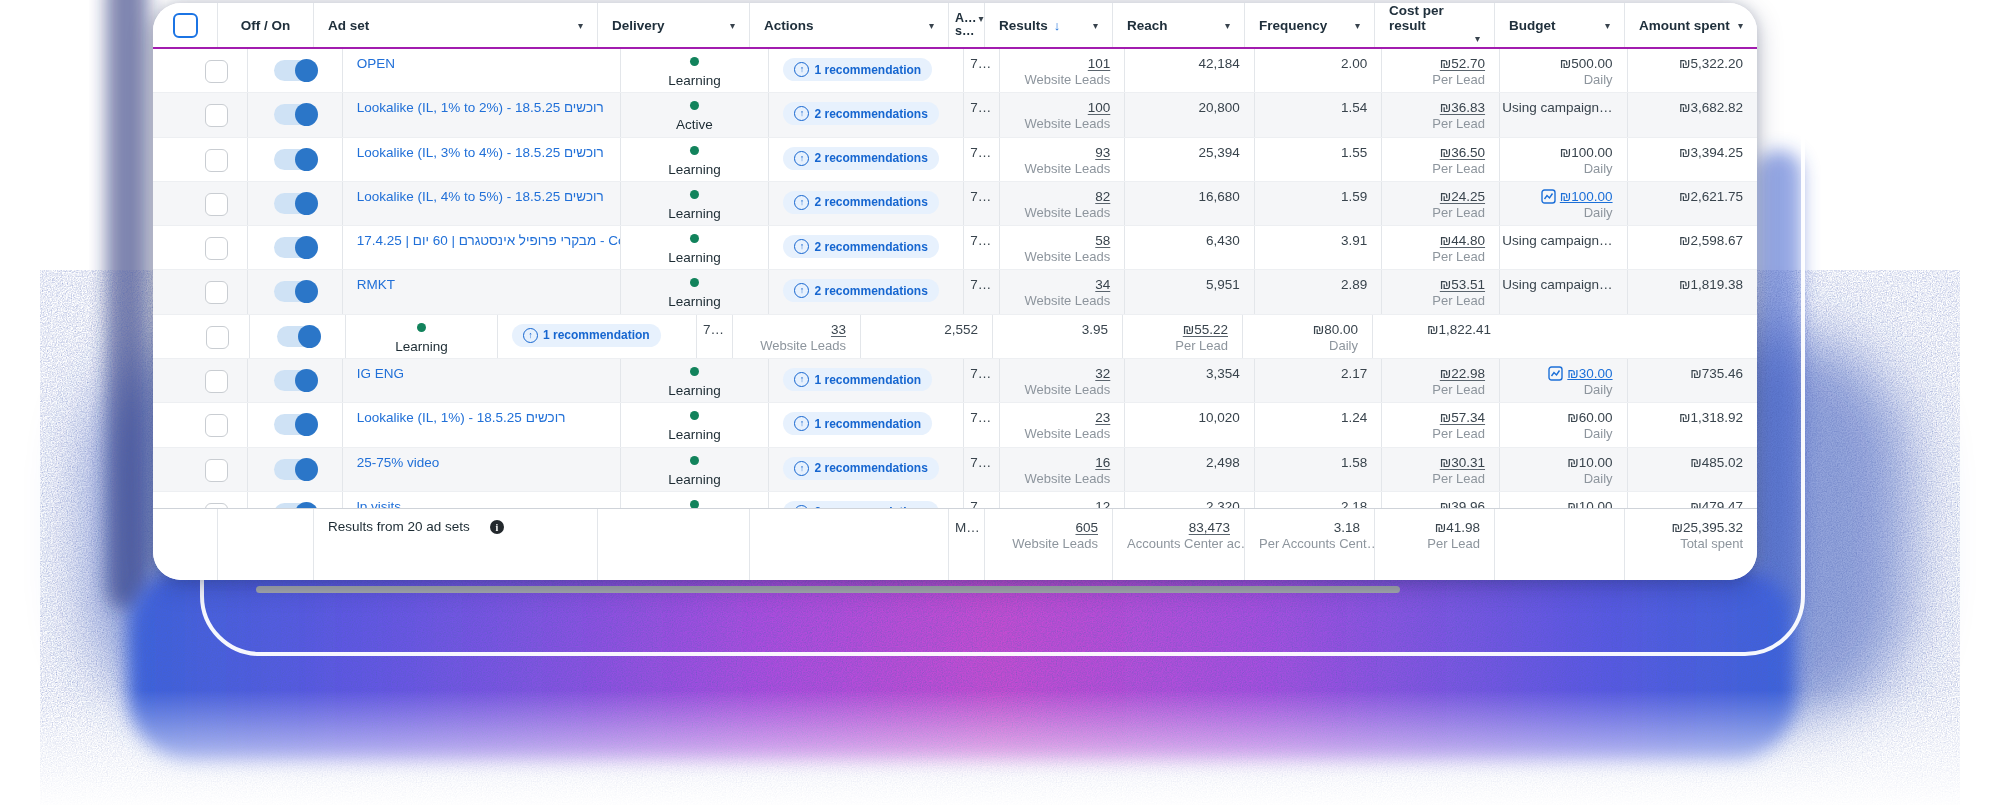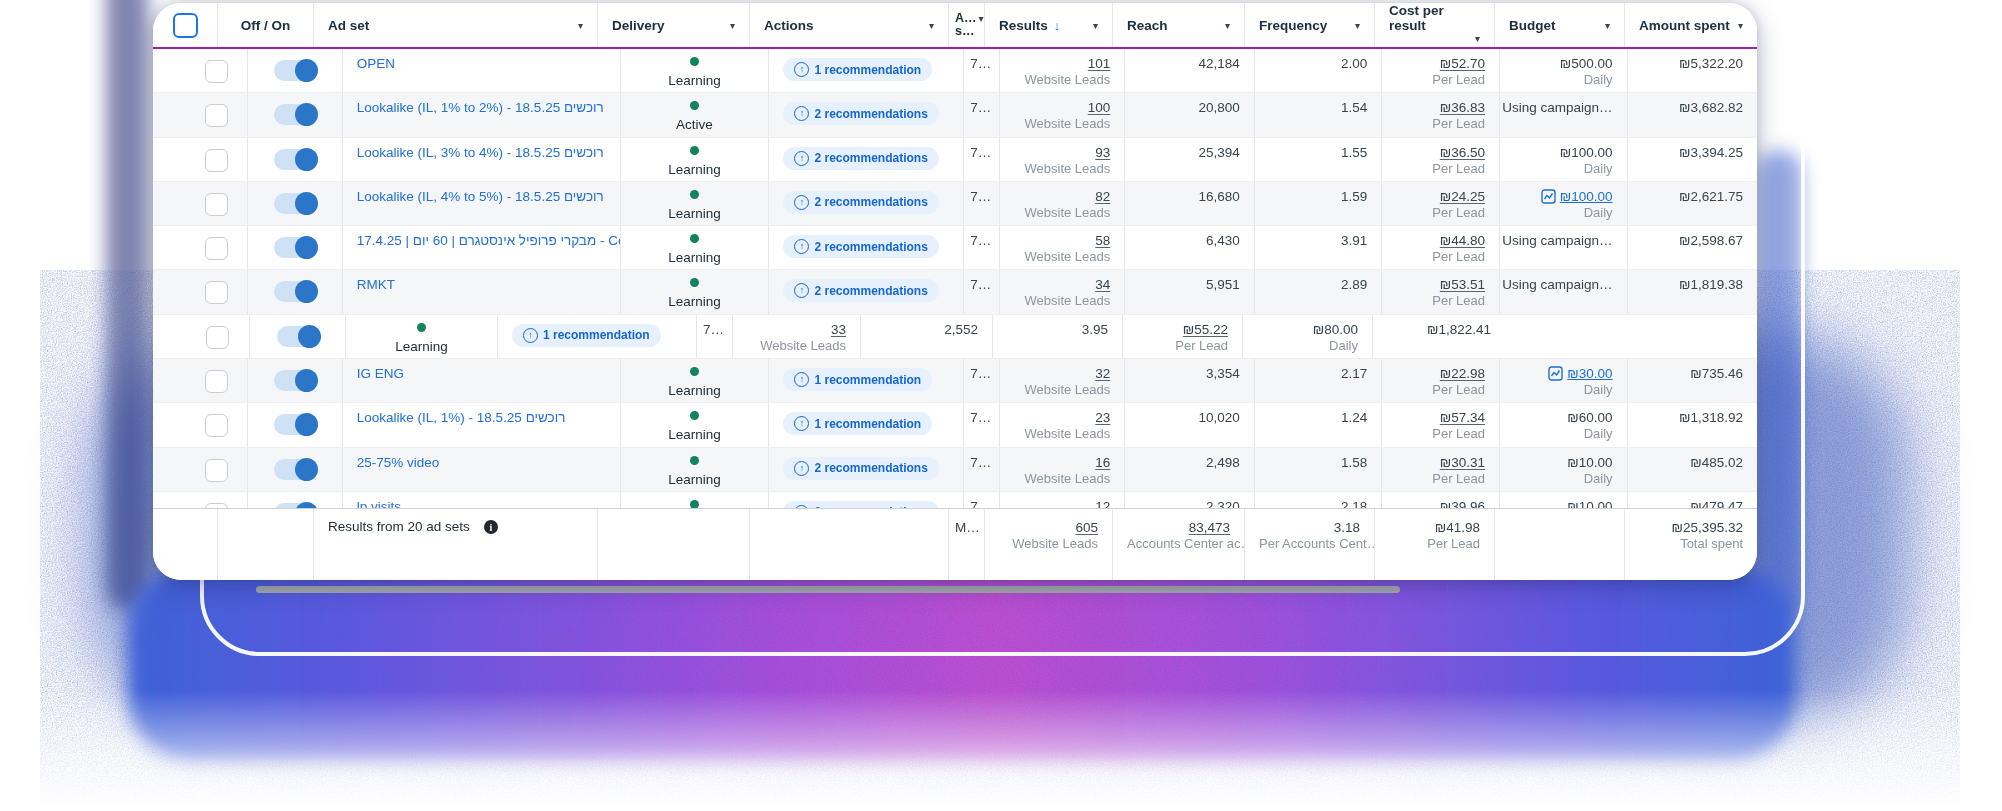--- a/index.html
+++ b/index.html
@@ -48,21 +48,21 @@
   .checkbox{width:21px;height:21px;border:1.5px solid #c9cdd2;border-radius:6px;background:#fff;margin:auto;cursor:pointer;}
   .checkbox.head{border:2px solid #1b74e4;margin:0 auto;}
   .ckwrap{display:flex;align-items:center;justify-content:center;padding:0;}
   .tr .ckwrap .checkbox{margin-top:11px;}
   .thead .ckwrap{align-items:center;}
   .togglewrap{display:flex;justify-content:center;}
   .toggle{position:relative;width:42px;height:21px;border-radius:11px;background:#cfe2f5;margin-top:11px;cursor:pointer;flex:0 0 auto;}
   .toggle .knob{position:absolute;right:-2px;top:-1px;width:23px;height:23px;border-radius:50%;background:#2b76c8;}
   .offon{display:flex;align-items:center;justify-content:center;font-size:13.5px;font-weight:700;color:#20303c;}
   
-  .fsummary{padding-top:10px;font-size:13.5px;color:#1c2b33;display:flex;align-items:flex-start;gap:14px;}
+  .fsummary{padding-top:10px;font-size:13.5px;color:#1c2b33;display:flex;align-items:flex-start;gap:20px;}
   .info-icon{display:inline-flex;width:14px;height:14px;border-radius:50%;background:#23282d;color:#fff;
              align-items:center;justify-content:center;font-size:10px;font-weight:700;margin-top:1px;font-family:"Liberation Serif",serif;}
   .tfoot .cell-line1{padding-top:10px;}
 </style>
 </head>
 <body>
 
 <div class="stage">
 
   <svg class="glow-svg" width="2002" height="811" viewBox="0 0 2002 811">

